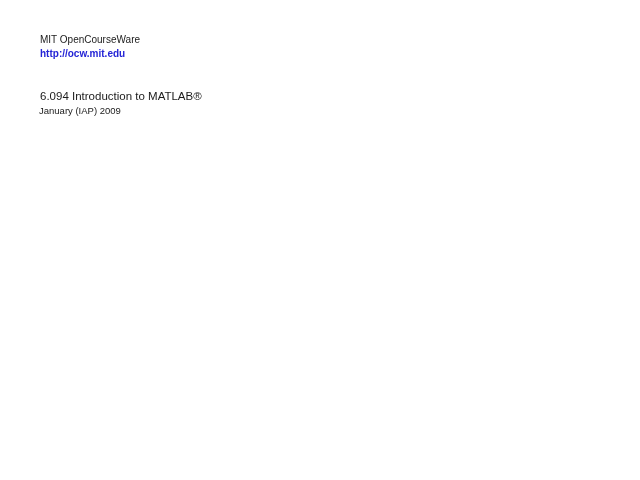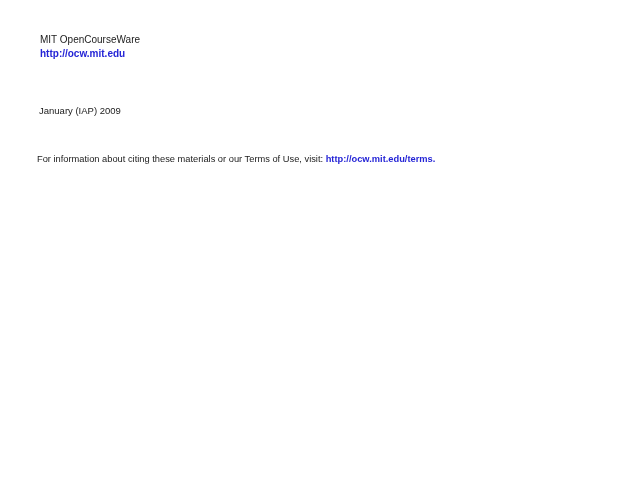--- a/index.html
+++ b/index.html
@@ -64,18 +64,18 @@
 </style>
 </head>
 <body>
 
 <div class="page">
 
   <div class="txt header-org">MIT OpenCourseWare</div>
 
   <a class="txt header-url link">http://ocw.mit.edu</a>
 
+  <div class="txt course-title">6.094 Introduction to MATLAB®</div>
 
   <div class="txt course-term">January (IAP) 2009</div>
 
-  <div class="txt citation"><span>For information about citing these materials or our Terms of Use, visit: </span><a class="link">http://ocw.mit.edu/terms.</a></div>
 
 </div>
 
 </body></html>

